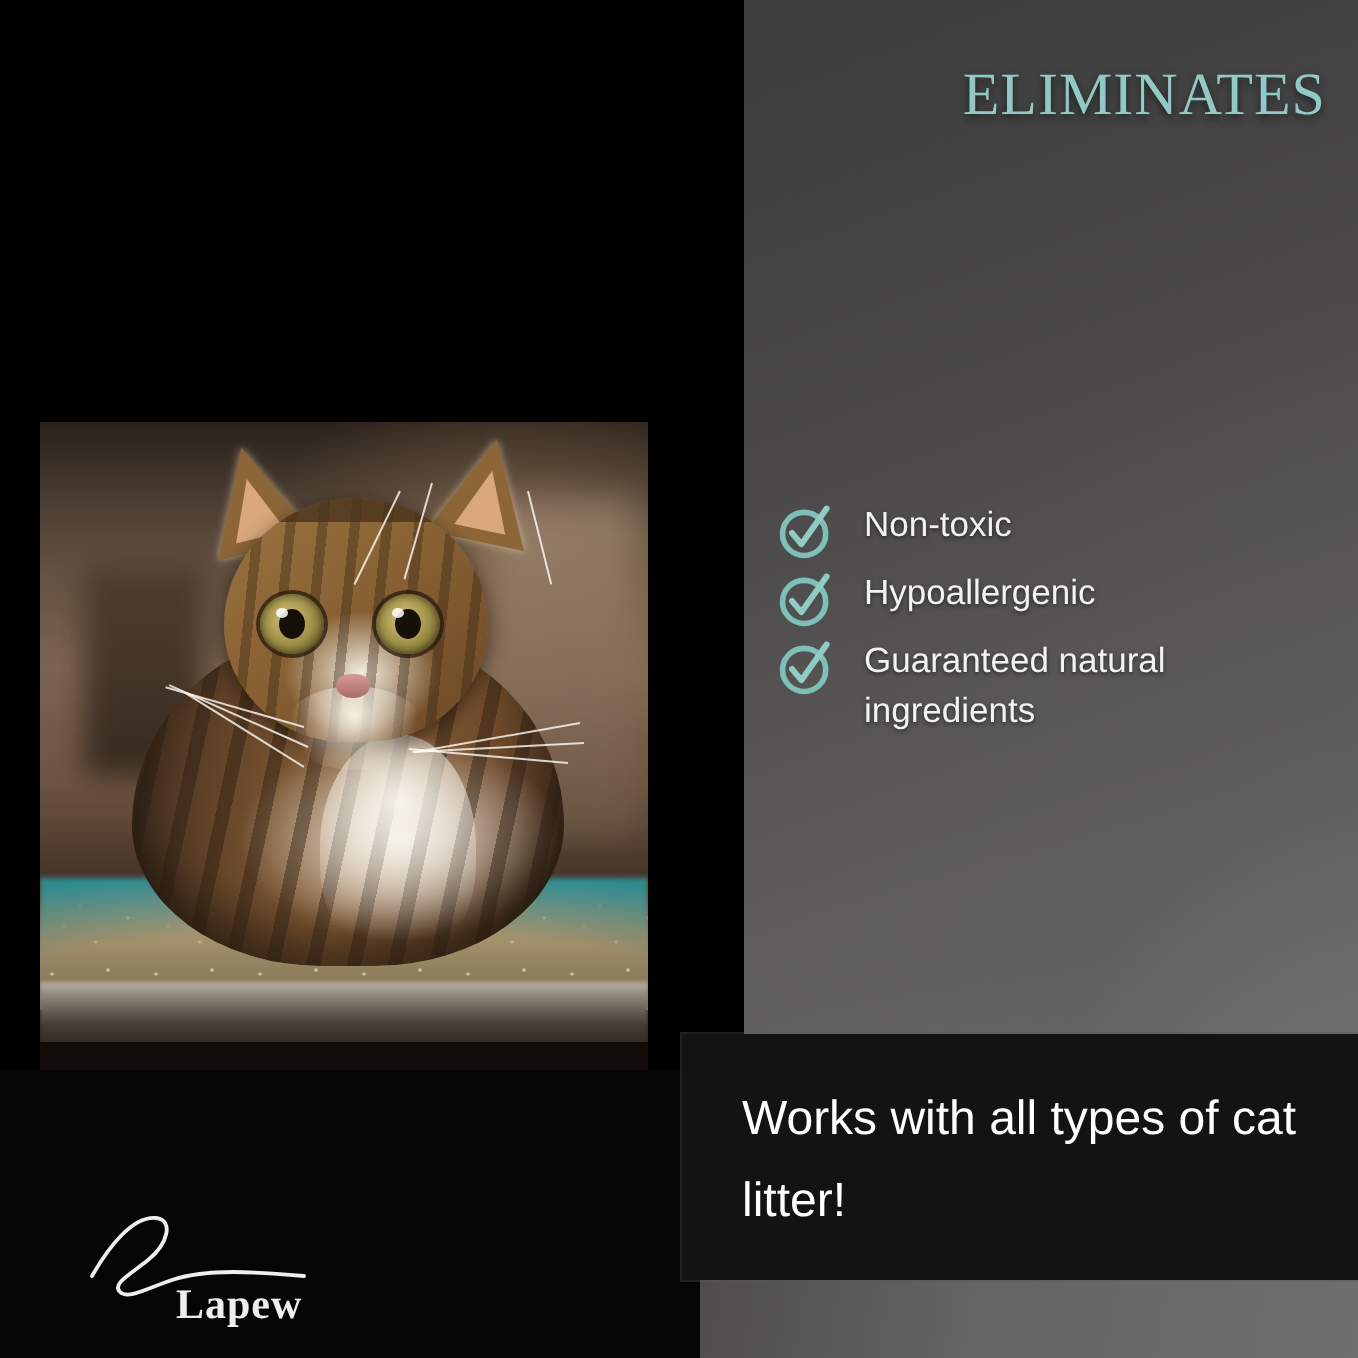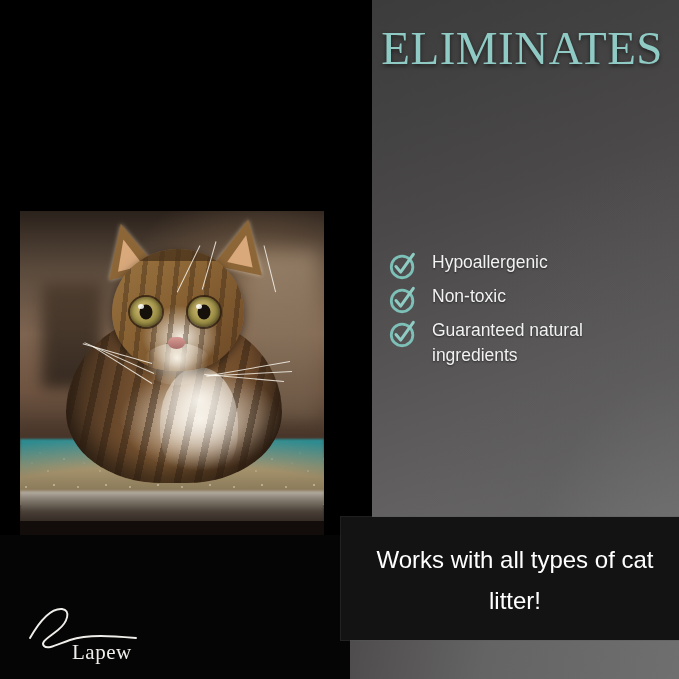--- a/index.html
+++ b/index.html
@@ -45,21 +45,21 @@
   }
 
   
   .headline {
     position: absolute;
     right: 16px;
     top: 20px;
     width: 390px;
     text-align: right;
     font-family: "Liberation Serif", "DejaVu Serif", serif;
-    font-size: 47px;
+    font-size: 30px;
     line-height: 56px;
     letter-spacing: 0.5px;
     color: #8fcac4;
     text-shadow: 0 2px 4px rgba(0,0,0,0.55);
   }
   .headline .hl {
     display: block;
     white-space: nowrap;
   }
 
@@ -276,40 +276,40 @@
 
   
   .callout {
     position: absolute;
     left: 341px;
     top: 517px;
     width: 338px;
     height: 123px;
     background: #131313;
     box-shadow: 0 0 0 1px rgba(90,90,90,.35);
-    text-align: center;
   }
   .callout-text {
     position: absolute;
     left: 30px;
     top: 22px;
     width: 288px;
     color: #ffffff;
     font-size: 24px;
     line-height: 41px;
     font-family: "Liberation Sans", sans-serif;
   }
 
   
   .logo {
     position: absolute;
-    left: 28px;
+    left: 44px;
     top: 604px;
     width: 140px;
     height: 60px;
+    font-weight: bold;
   }
   .logo-mark { position: absolute; left: 0; top: 0; }
   .logo-word {
     position: absolute;
     left: 44px;
     top: 36px;
     color: #f0eeea;
     font-family: "Liberation Serif", "DejaVu Serif", serif;
     font-size: 21px;
     letter-spacing: 0.5px;
@@ -377,31 +377,31 @@
 
   <div class="features">
 
     <div class="feature-row">
       <span class="check-icon">
         <svg viewBox="0 0 32 32" width="30" height="30">
           <circle cx="15" cy="17" r="11.5" fill="none" stroke="#7cc0b8" stroke-width="3"></circle>
           <path d="M8.5 16.5 L13.5 22.5 L27 3.5" fill="none" stroke="#8fcdc4" stroke-width="3.2" stroke-linecap="round" stroke-linejoin="round"></path>
         </svg>
       </span>
-      <span class="feature-label">Hypoallergenic</span>
+      <span class="feature-label">Non-toxic</span>
     </div>
 
     <div class="feature-row">
       <span class="check-icon">
         <svg viewBox="0 0 32 32" width="30" height="30">
           <circle cx="15" cy="17" r="11.5" fill="none" stroke="#7cc0b8" stroke-width="3"></circle>
           <path d="M8.5 16.5 L13.5 22.5 L27 3.5" fill="none" stroke="#8fcdc4" stroke-width="3.2" stroke-linecap="round" stroke-linejoin="round"></path>
         </svg>
       </span>
-      <span class="feature-label">Non-toxic</span>
+      <span class="feature-label">Hypoallergenic</span>
     </div>
 
     <div class="feature-row">
       <span class="check-icon">
         <svg viewBox="0 0 32 32" width="30" height="30">
           <circle cx="15" cy="17" r="11.5" fill="none" stroke="#7cc0b8" stroke-width="3"></circle>
           <path d="M8.5 16.5 L13.5 22.5 L27 3.5" fill="none" stroke="#8fcdc4" stroke-width="3.2" stroke-linecap="round" stroke-linejoin="round"></path>
         </svg>
       </span>
       <span class="feature-label">Guaranteed natural ingredients</span>

